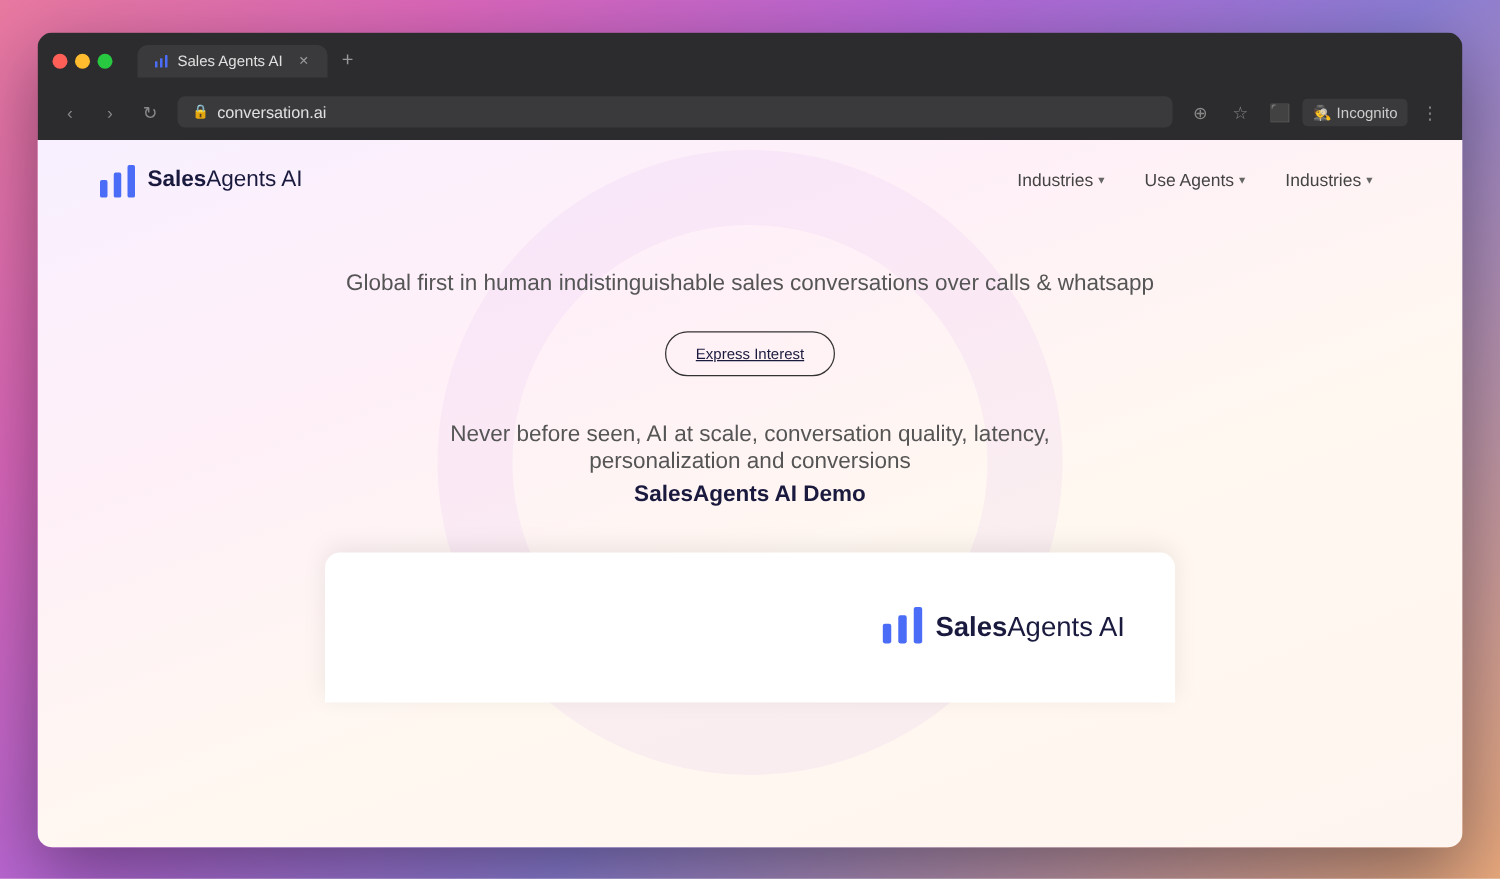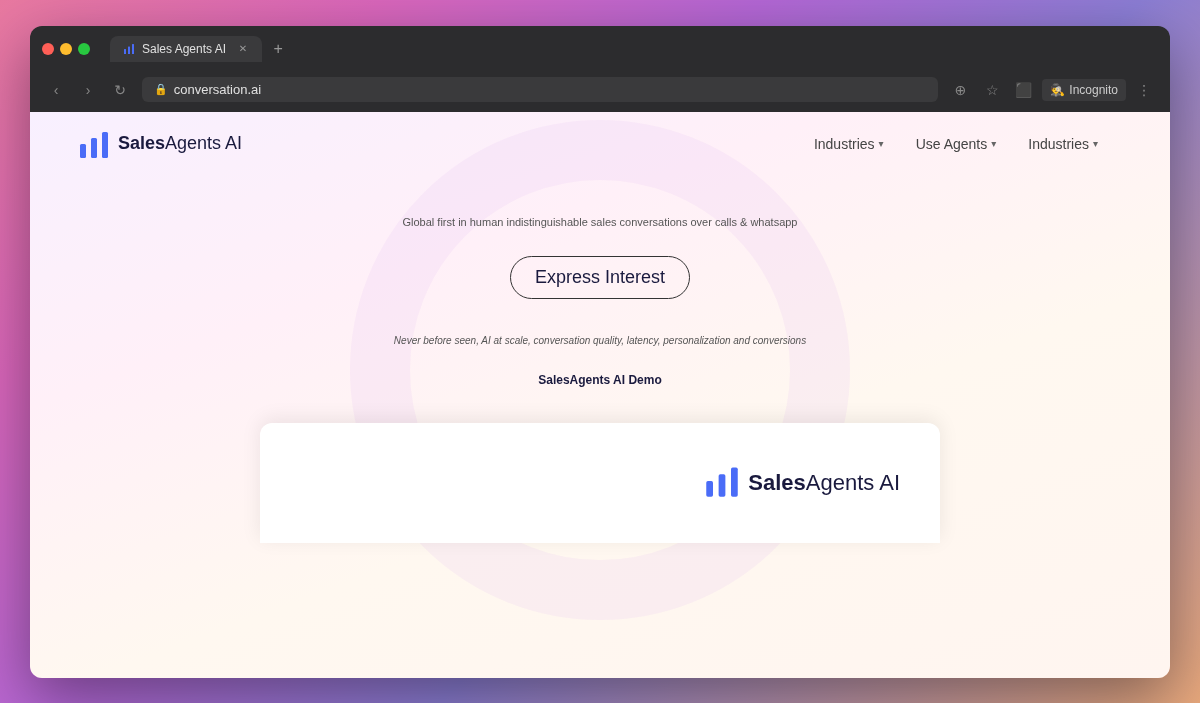--- a/index.html
+++ b/index.html
@@ -291,53 +291,53 @@
     .hero-title {
       font-size: 40px;
       font-weight: 800;
       color: #1a1a3e;
       line-height: 1.2;
       max-width: 750px;
       margin: 0 auto 20px;
     }
 
     .hero-subtitle {
-      font-size: 11px;
+      font-size: 18px;
       color: #555;
       margin-bottom: 28px;
     }
 
     .btn-express-interest {
       display: inline-block;
       border: 1.5px solid #333;
       border-radius: 24px;
       padding: 10px 24px;
-      font-size: 18px;
+      font-size: 12px;
       color: #1a1a3e;
       background: transparent;
       cursor: pointer;
       font-weight: 500;
+      text-decoration: underline;
     }
 
     .hero-description {
       margin-top: 32px;
-      font-size: 10px;
+      font-size: 18px;
       color: #555;
       max-width: 600px;
       margin-left: auto;
       margin-right: auto;
       margin-top: 36px;
-      font-style: italic;
     }
 
     .demo-label {
       font-weight: 700;
       color: #1a1a3e;
-      font-size: 12px;
-      margin-top: 27px;
+      font-size: 18px;
+      margin-top: 6px;
       text-align: center;
     }
 
     
     .demo-preview {
       margin: 16px auto 0;
       width: 680px;
       height: 120px;
       background: white;
       border-radius: 12px 12px 0 0;

